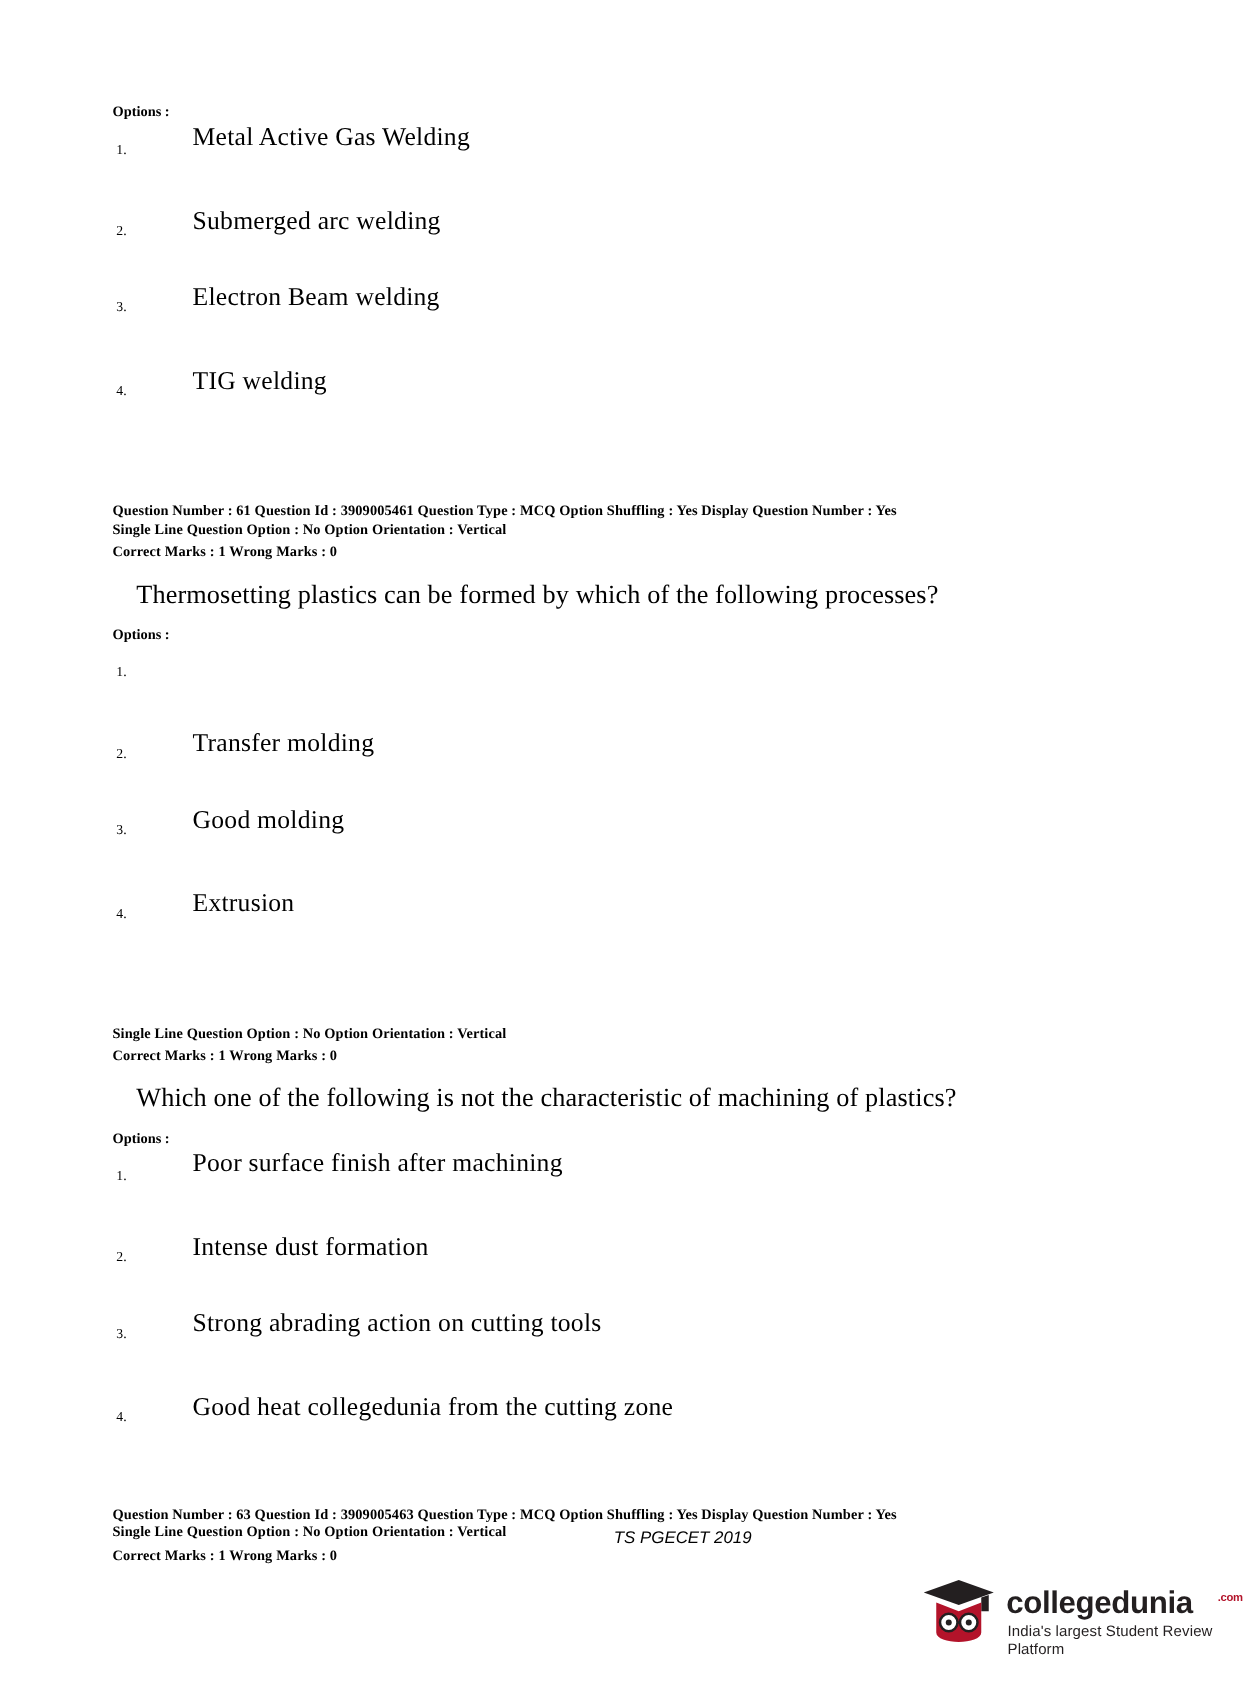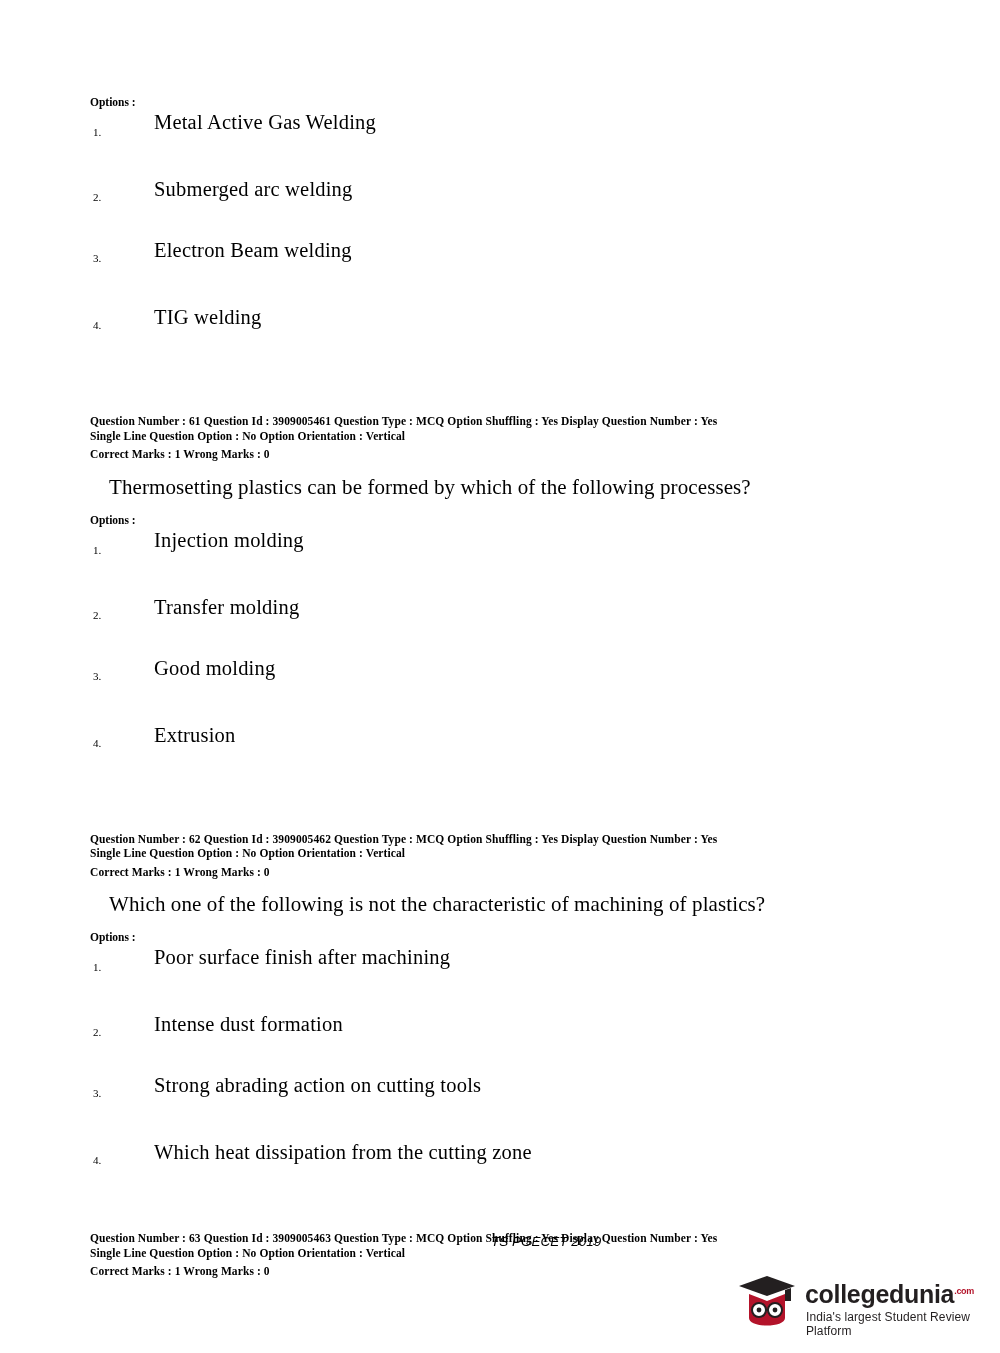--- a/index.html
+++ b/index.html
@@ -10,21 +10,21 @@
   body {
     width: 1000px;
     height: 1353px;
     position: relative;
     font-family: "Liberation Serif", serif;
     color: #000000;
     overflow: hidden;
   }
   .page {
     position: absolute;
-    left: 0; top: 12px;
+    left: 0; top: 0;
     width: 1000px;
     height: 992px;
   }
   .content {
     position: absolute;
     left: 90px;
     top: 84px;
     width: 820px;
   }
 
@@ -136,20 +136,21 @@
     font-size: 25px;
     font-weight: bold;
     color: #231f20;
     letter-spacing: -0.3px;
   }
   .logo-text .sup {
     font-size: 9px;
     vertical-align: super;
     color: #b3132a;
     font-weight: bold;
+    margin-left: 20px;
   }
   .logo-sub {
     position: absolute;
     left: 71px;
     top: 40px;
     font-family: "Liberation Sans", sans-serif;
     font-size: 12px;
     color: #231f20;
     letter-spacing: 0.1px;
   }
@@ -188,63 +189,61 @@
       <div class="meta">
         <div class="line">Question Number : 61  Question Id : 3909005461  Question Type : MCQ  Option Shuffling : Yes  Display Question Number : Yes</div>
         <div class="line">Single Line Question Option : No  Option Orientation : Vertical</div>
         <div class="line marks">Correct Marks : 1  Wrong Marks : 0</div>
       </div>
       <div class="question">Thermosetting plastics can be formed by which of the following processes?</div>
       <div class="options-label">Options :</div>
       <ul class="opt-list">
         <li class="opt n1">
           <span class="num">1.</span>
-          <span class="txt">Injection molding</span>
         </li>
         <li class="opt n2">
           <span class="num">2.</span>
           <span class="txt">Transfer molding</span>
         </li>
         <li class="opt n3">
           <span class="num">3.</span>
           <span class="txt">Good molding</span>
         </li>
         <li class="opt n4">
           <span class="num">4.</span>
           <span class="txt">Extrusion</span>
         </li>
       </ul>
     </div>
 
     <div class="gap-lg"></div>
 
     <div class="block">
       <div class="meta">
-        <div class="line">Question Number : 62  Question Id : 3909005462  Question Type : MCQ  Option Shuffling : Yes  Display Question Number : Yes</div>
         <div class="line">Single Line Question Option : No  Option Orientation : Vertical</div>
         <div class="line marks">Correct Marks : 1  Wrong Marks : 0</div>
       </div>
       <div class="question">Which one of the following is not the characteristic of machining of plastics?</div>
       <div class="options-label">Options :</div>
       <ul class="opt-list">
         <li class="opt n1">
           <span class="num">1.</span>
           <span class="txt">Poor surface finish after machining</span>
         </li>
         <li class="opt n2">
           <span class="num">2.</span>
           <span class="txt">Intense dust formation</span>
         </li>
         <li class="opt n3">
           <span class="num">3.</span>
           <span class="txt">Strong abrading action on cutting tools</span>
         </li>
         <li class="opt n4">
           <span class="num">4.</span>
-          <span class="txt">Which heat dissipation from the cutting zone</span>
+          <span class="txt">Good heat collegedunia from the cutting zone</span>
         </li>
       </ul>
     </div>
 
     <div class="gap-md"></div>
 
     <div class="block">
       <div class="meta">
         <div class="line">Question Number : 63  Question Id : 3909005463  Question Type : MCQ  Option Shuffling : Yes  Display Question Number : Yes</div>
         <div class="line">Single Line Question Option : No  Option Orientation : Vertical</div>

